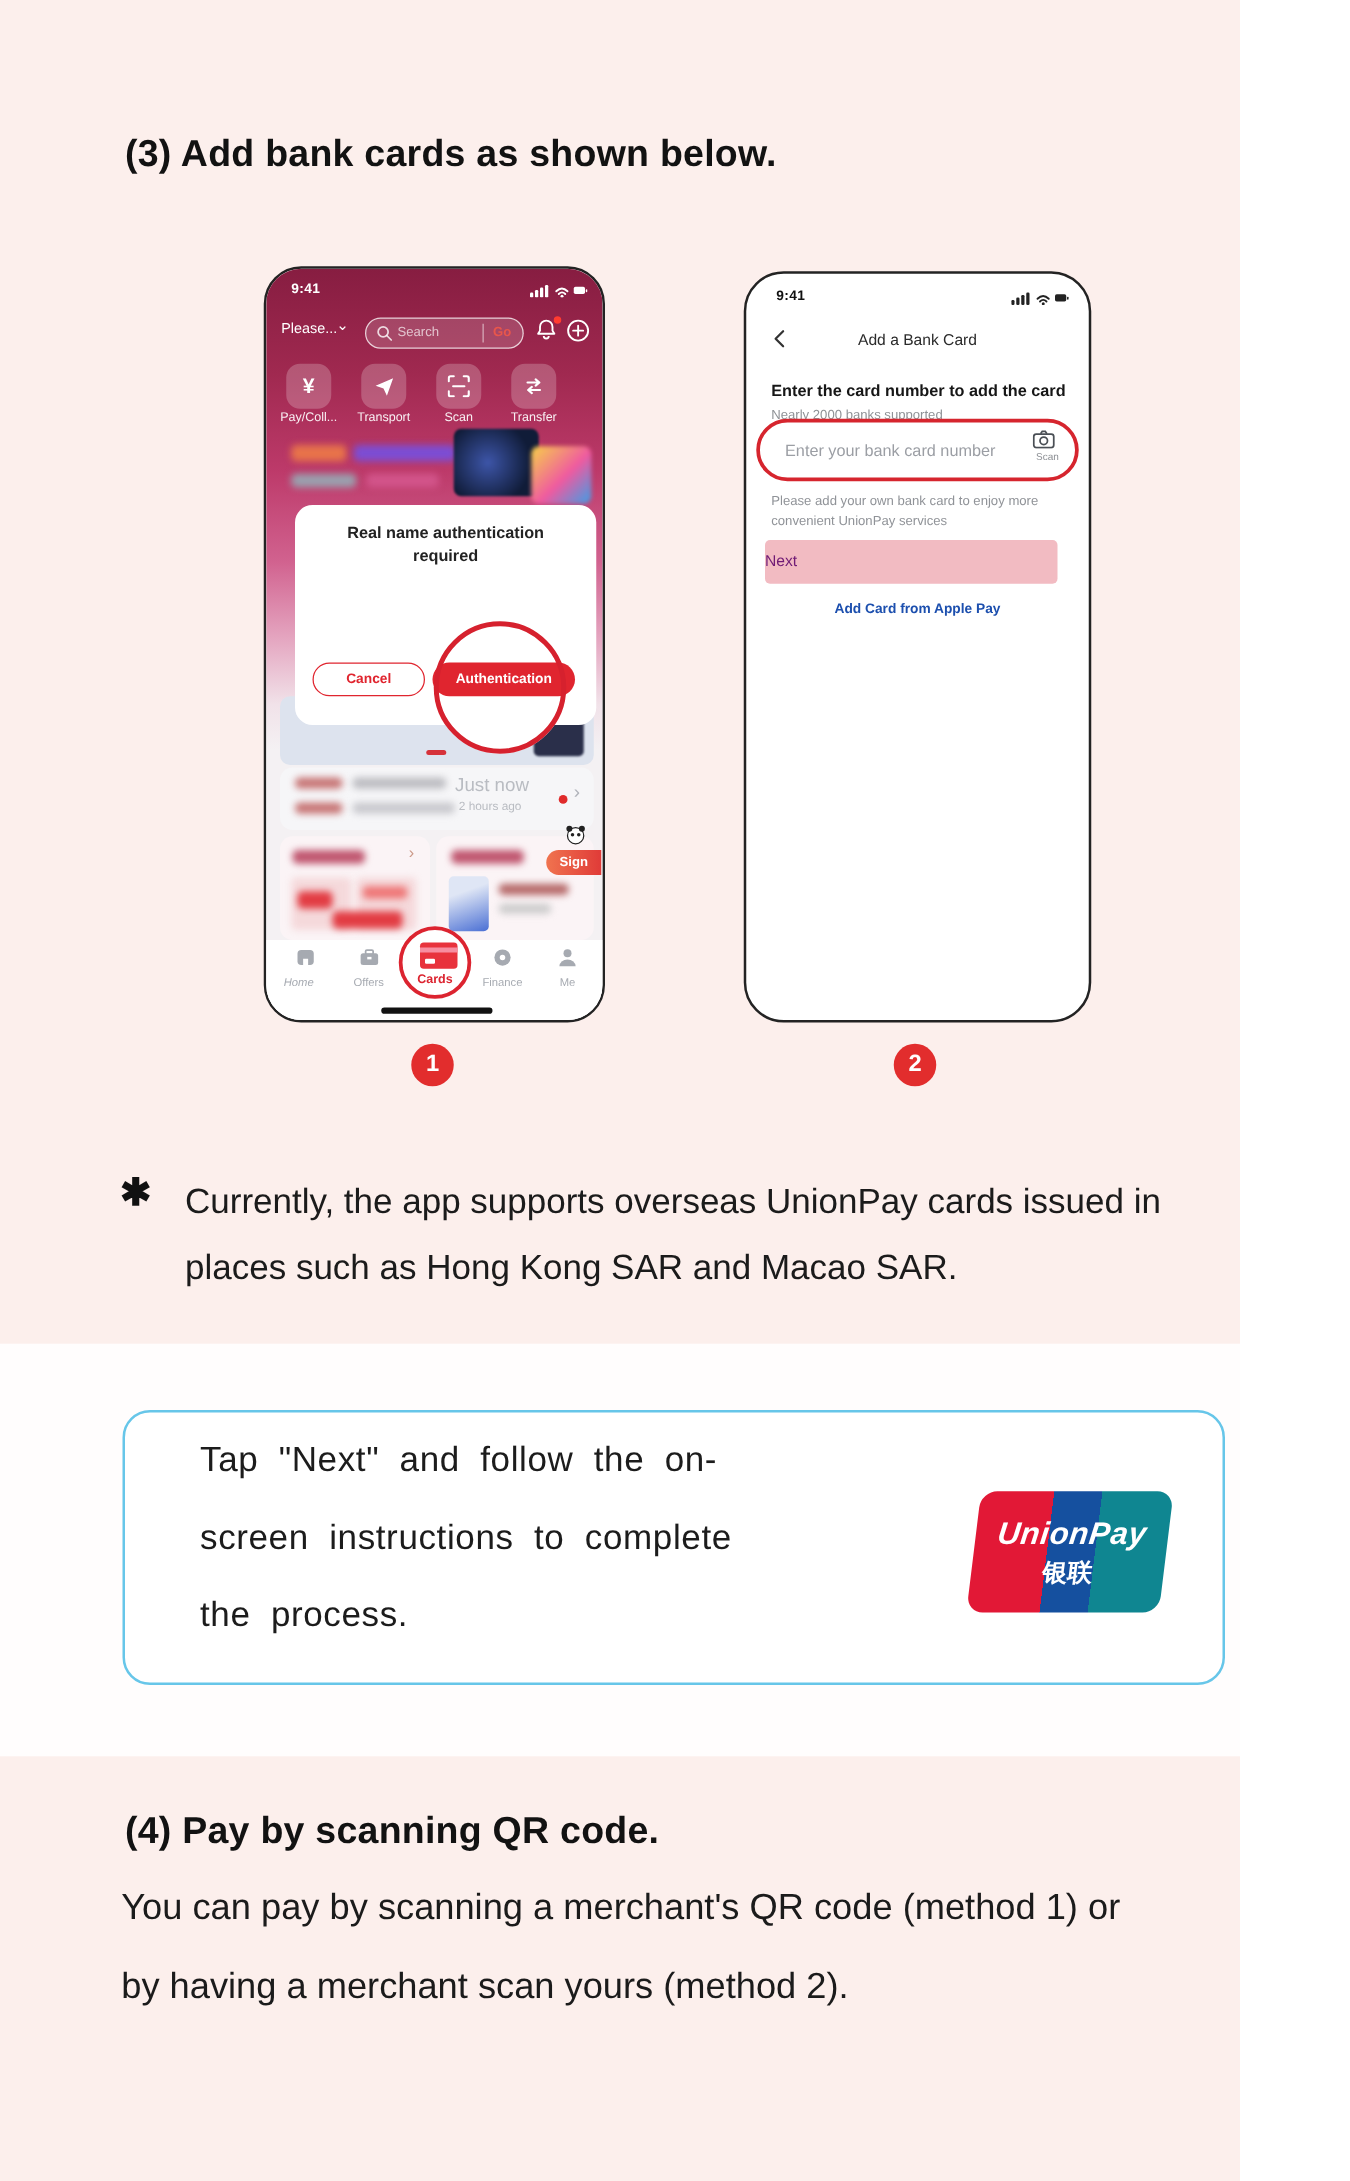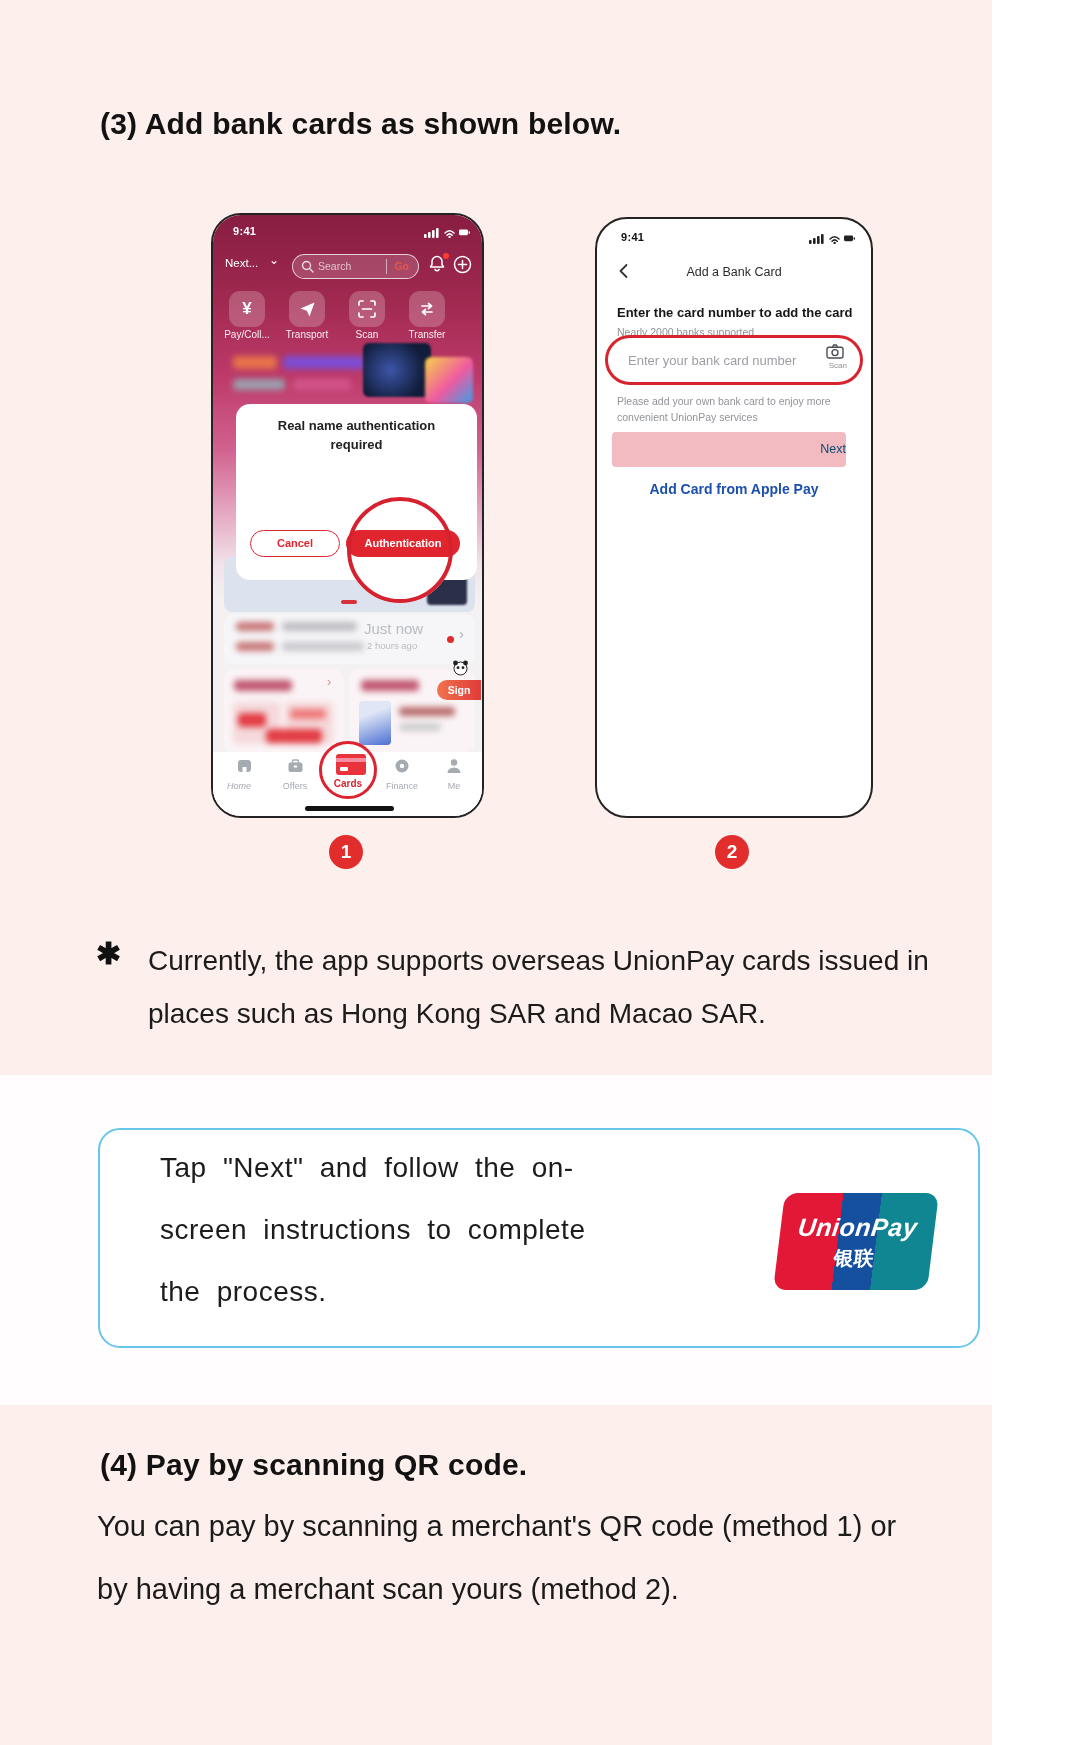--- a/index.html
+++ b/index.html
@@ -36,22 +36,22 @@
   .cardicon { position:absolute; left:14px; top:10px; width:30px; height:21px; border-radius:3px; background:#e8323c; overflow:hidden; }
   .cardicon .stripe { position:absolute; left:0; top:4px; width:100%; height:4px; background:#f78da0; }
   .cardicon .slot { position:absolute; left:4px; bottom:4px; width:8px; height:4px; border-radius:1px; background:#ffffff; }
   .homebar { position:absolute; left:92px; top:591px; width:89px; height:5px; border-radius:3px; background:#121212; z-index:7; }
 
   
   .p2head { font-size:13px; font-weight:bold; color:#161616; white-space:nowrap; }
   .p2sub { font-size:10.5px; color:#8f9296; }
   .inputring { position:absolute; left:8px; top:116px; width:258px; height:50px; border:3.5px solid #d6252e; border-radius:25px; background:#fff; }
   .nextbtn { position:absolute; left:15px; top:213px; width:234px; height:35px; background:#f2bbc2; border-radius:4px;
-             color:#0c4a6e; font-size:12.5px; text-align:right; line-height:35px; }
-  .applelink { position:absolute; left:0; right:0; top:262px; text-align:center; font-size:14px; font-weight:bold; color:#1c4fae; }
+             color:#701a75; font-size:12.5px; text-align:left; line-height:35px; }
+  .applelink { position:absolute; left:0; right:0; top:262px; text-align:center; font-size:11px; font-weight:bold; color:#1c4fae; }
 
   .badge { position:absolute; width:34px; height:34px; border-radius:50%; background:#e22d2d; color:#fff;
            font-size:19px; font-weight:bold; text-align:center; line-height:34px; }
 
   .callout { position:absolute; left:98px; top:1128px; width:882px; height:220px; background:#ffffff;
              border:2.5px solid #67c6e9; border-radius:22px; }
   .callout .line { position:absolute; left:60px; font-size:28px; color:#1c1c1c; white-space:nowrap;
                    word-spacing:8px; letter-spacing:.5px; }
   .uplogo { position:absolute; left:679px; top:63px; width:154px; height:97px; border-radius:13px; overflow:hidden;
             transform:skewX(-7deg); background:linear-gradient(90deg,#e21836 0 38%,#15509f 38% 63%,#0f8691 63% 100%); }
@@ -84,21 +84,21 @@
         <rect x="4" y="6" width="2.6" height="6" rx="1" fill="#fff"></rect>
       <rect x="8" y="4" width="2.6" height="8" rx="1" fill="#fff"></rect>
         <rect x="12" y="2" width="2.6" height="10" rx="1" fill="#fff"></rect>
       <path d="M21 7 q4.5-4.5 9 0" stroke="#fff" stroke-width="1.5" fill="none" stroke-linecap="round"></path>
       <path d="M23 9.2 q2.6-2.6 5.2 0" stroke="#fff" stroke-width="1.5" fill="none" stroke-linecap="round"></path>
       <circle cx="25.6" cy="11" r="1.2" fill="#fff"></circle>
       <rect x="35" y="3.4" width="9" height="5.8" rx="1.4" fill="#fff"></rect>
         <rect x="44.6" y="5.3" width="1.4" height="2.4" rx=".7" fill="#fff"></rect>
     </svg>
 
-    <span class="abs" style="left:12px; top:42px; color:#fff; font-size:11.5px;">Next...</span>
+    <span class="abs" style="left:12px; top:42px; color:#fff; font-size:11.5px;">Please...</span>
     <span class="abs" style="left:56px; top:38px; color:#fff; font-size:12px;">⌄</span>
     <div class="abs" style="left:79px; top:39px; width:127px; height:25px; border-radius:13px; background:rgba(255,255,255,.16); border:1.5px solid rgba(255,255,255,.75);">
       <svg class="abs" style="left:8px; top:5px;" width="13" height="13">
         <circle cx="5.5" cy="5.5" r="4" fill="none" stroke="rgba(255,255,255,.8)" stroke-width="1.4"></circle>
         <path d="M8.6 8.6 L12 12" stroke="rgba(255,255,255,.8)" stroke-width="1.4" stroke-linecap="round"></path>
       </svg>
       <span class="abs" style="left:25px; top:5px; font-size:10.5px; color:rgba(255,255,255,.68);">Search</span>
       <div class="abs" style="right:31px; top:4px; width:1px; height:15px; background:rgba(255,255,255,.55);"></div>
       <span class="abs" style="right:9px; top:5px; font-size:10.5px; font-weight:bold; color:#e8564b;">Go</span>
     </div>

